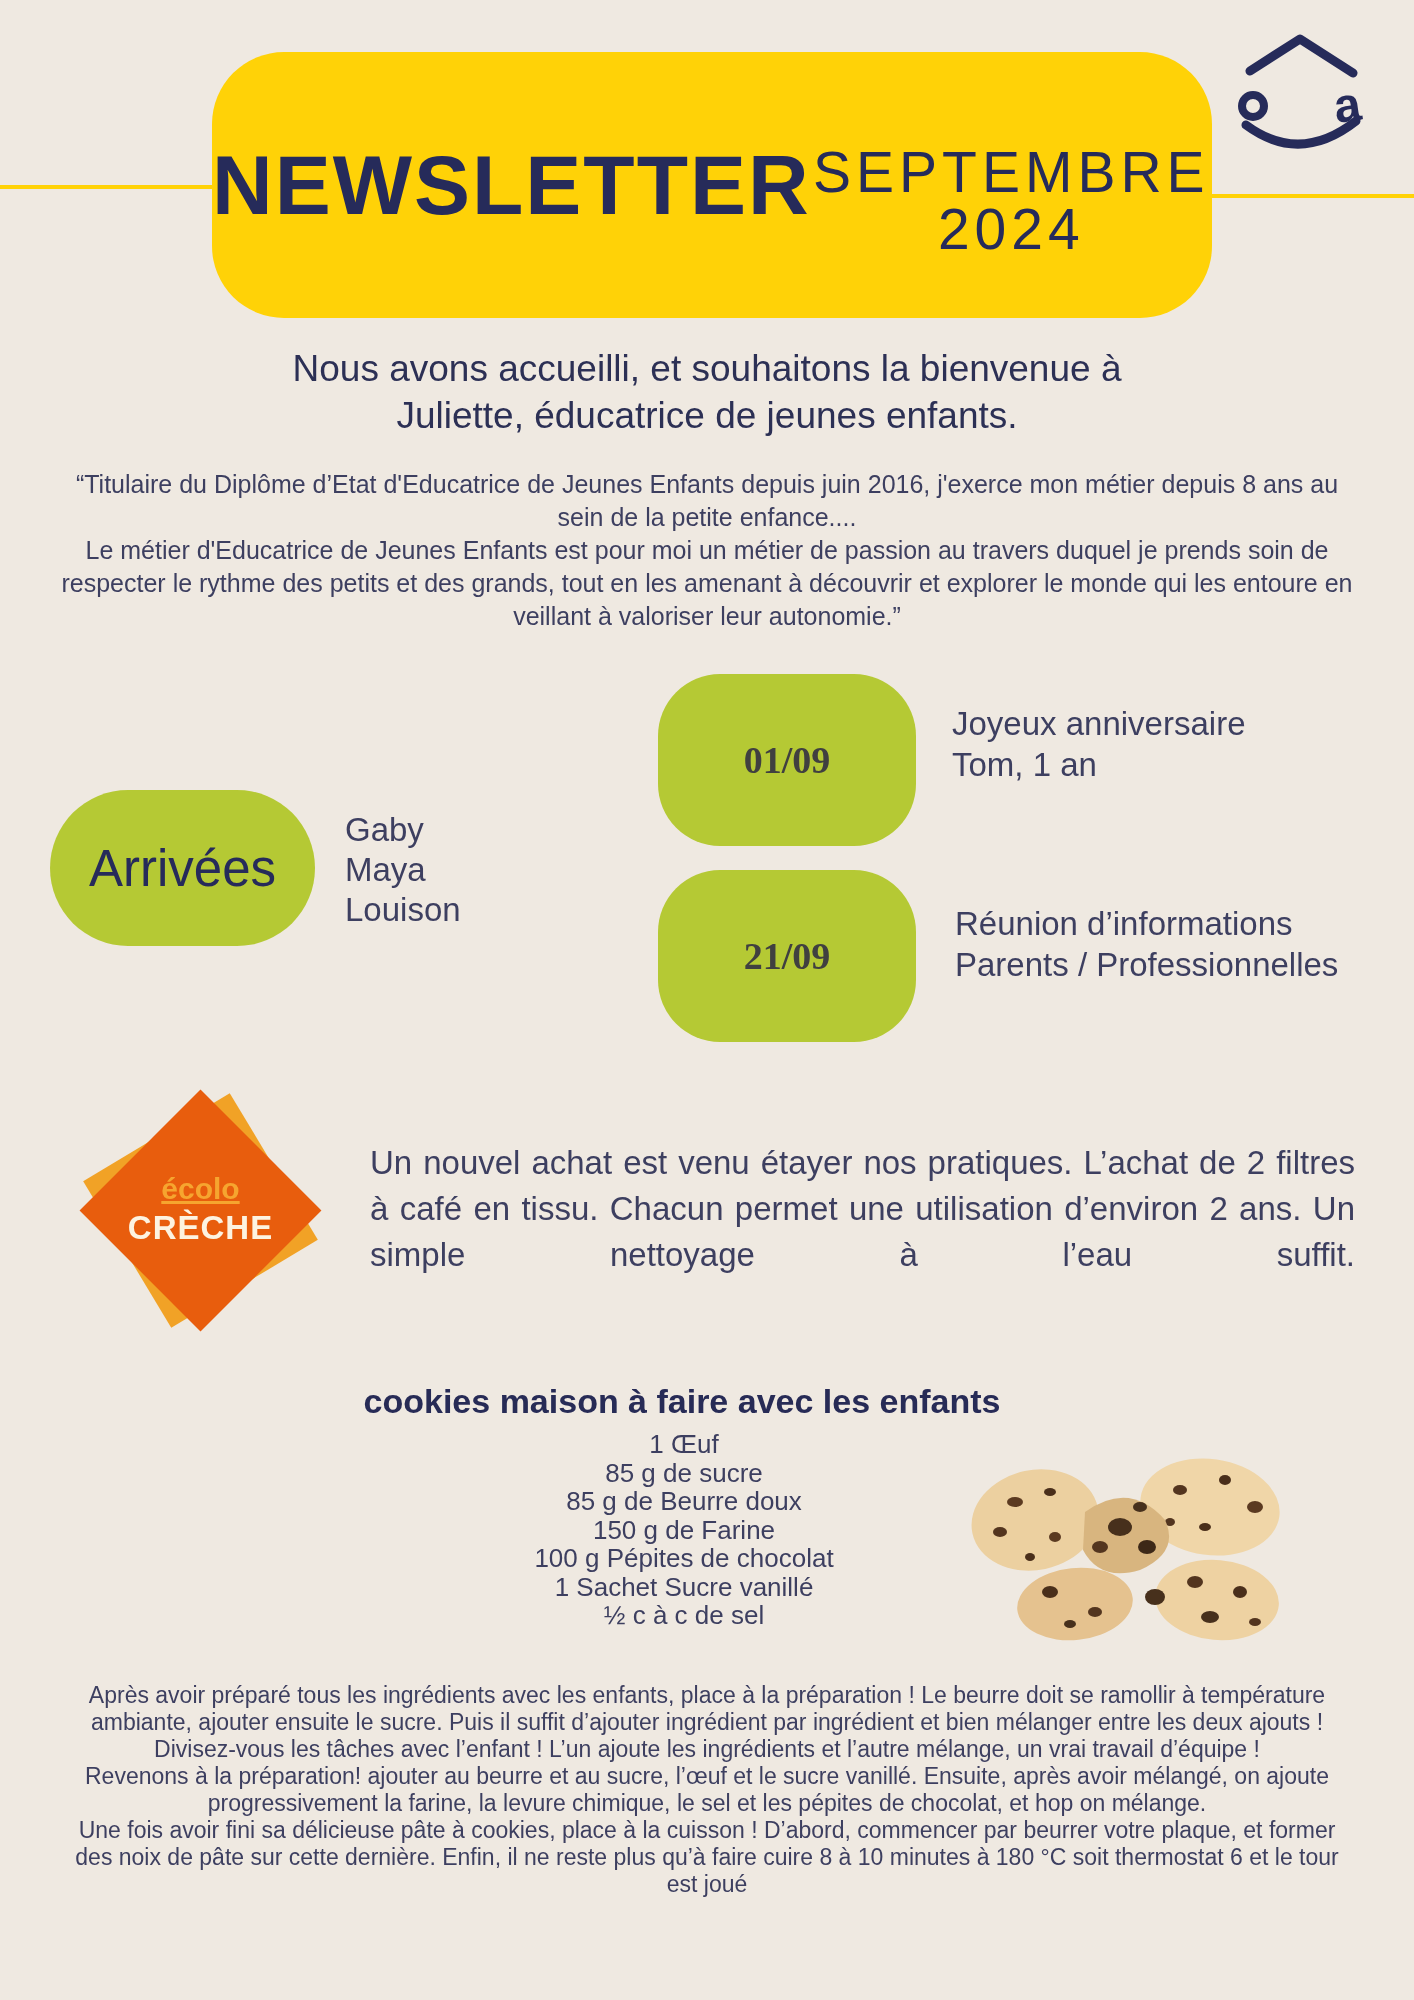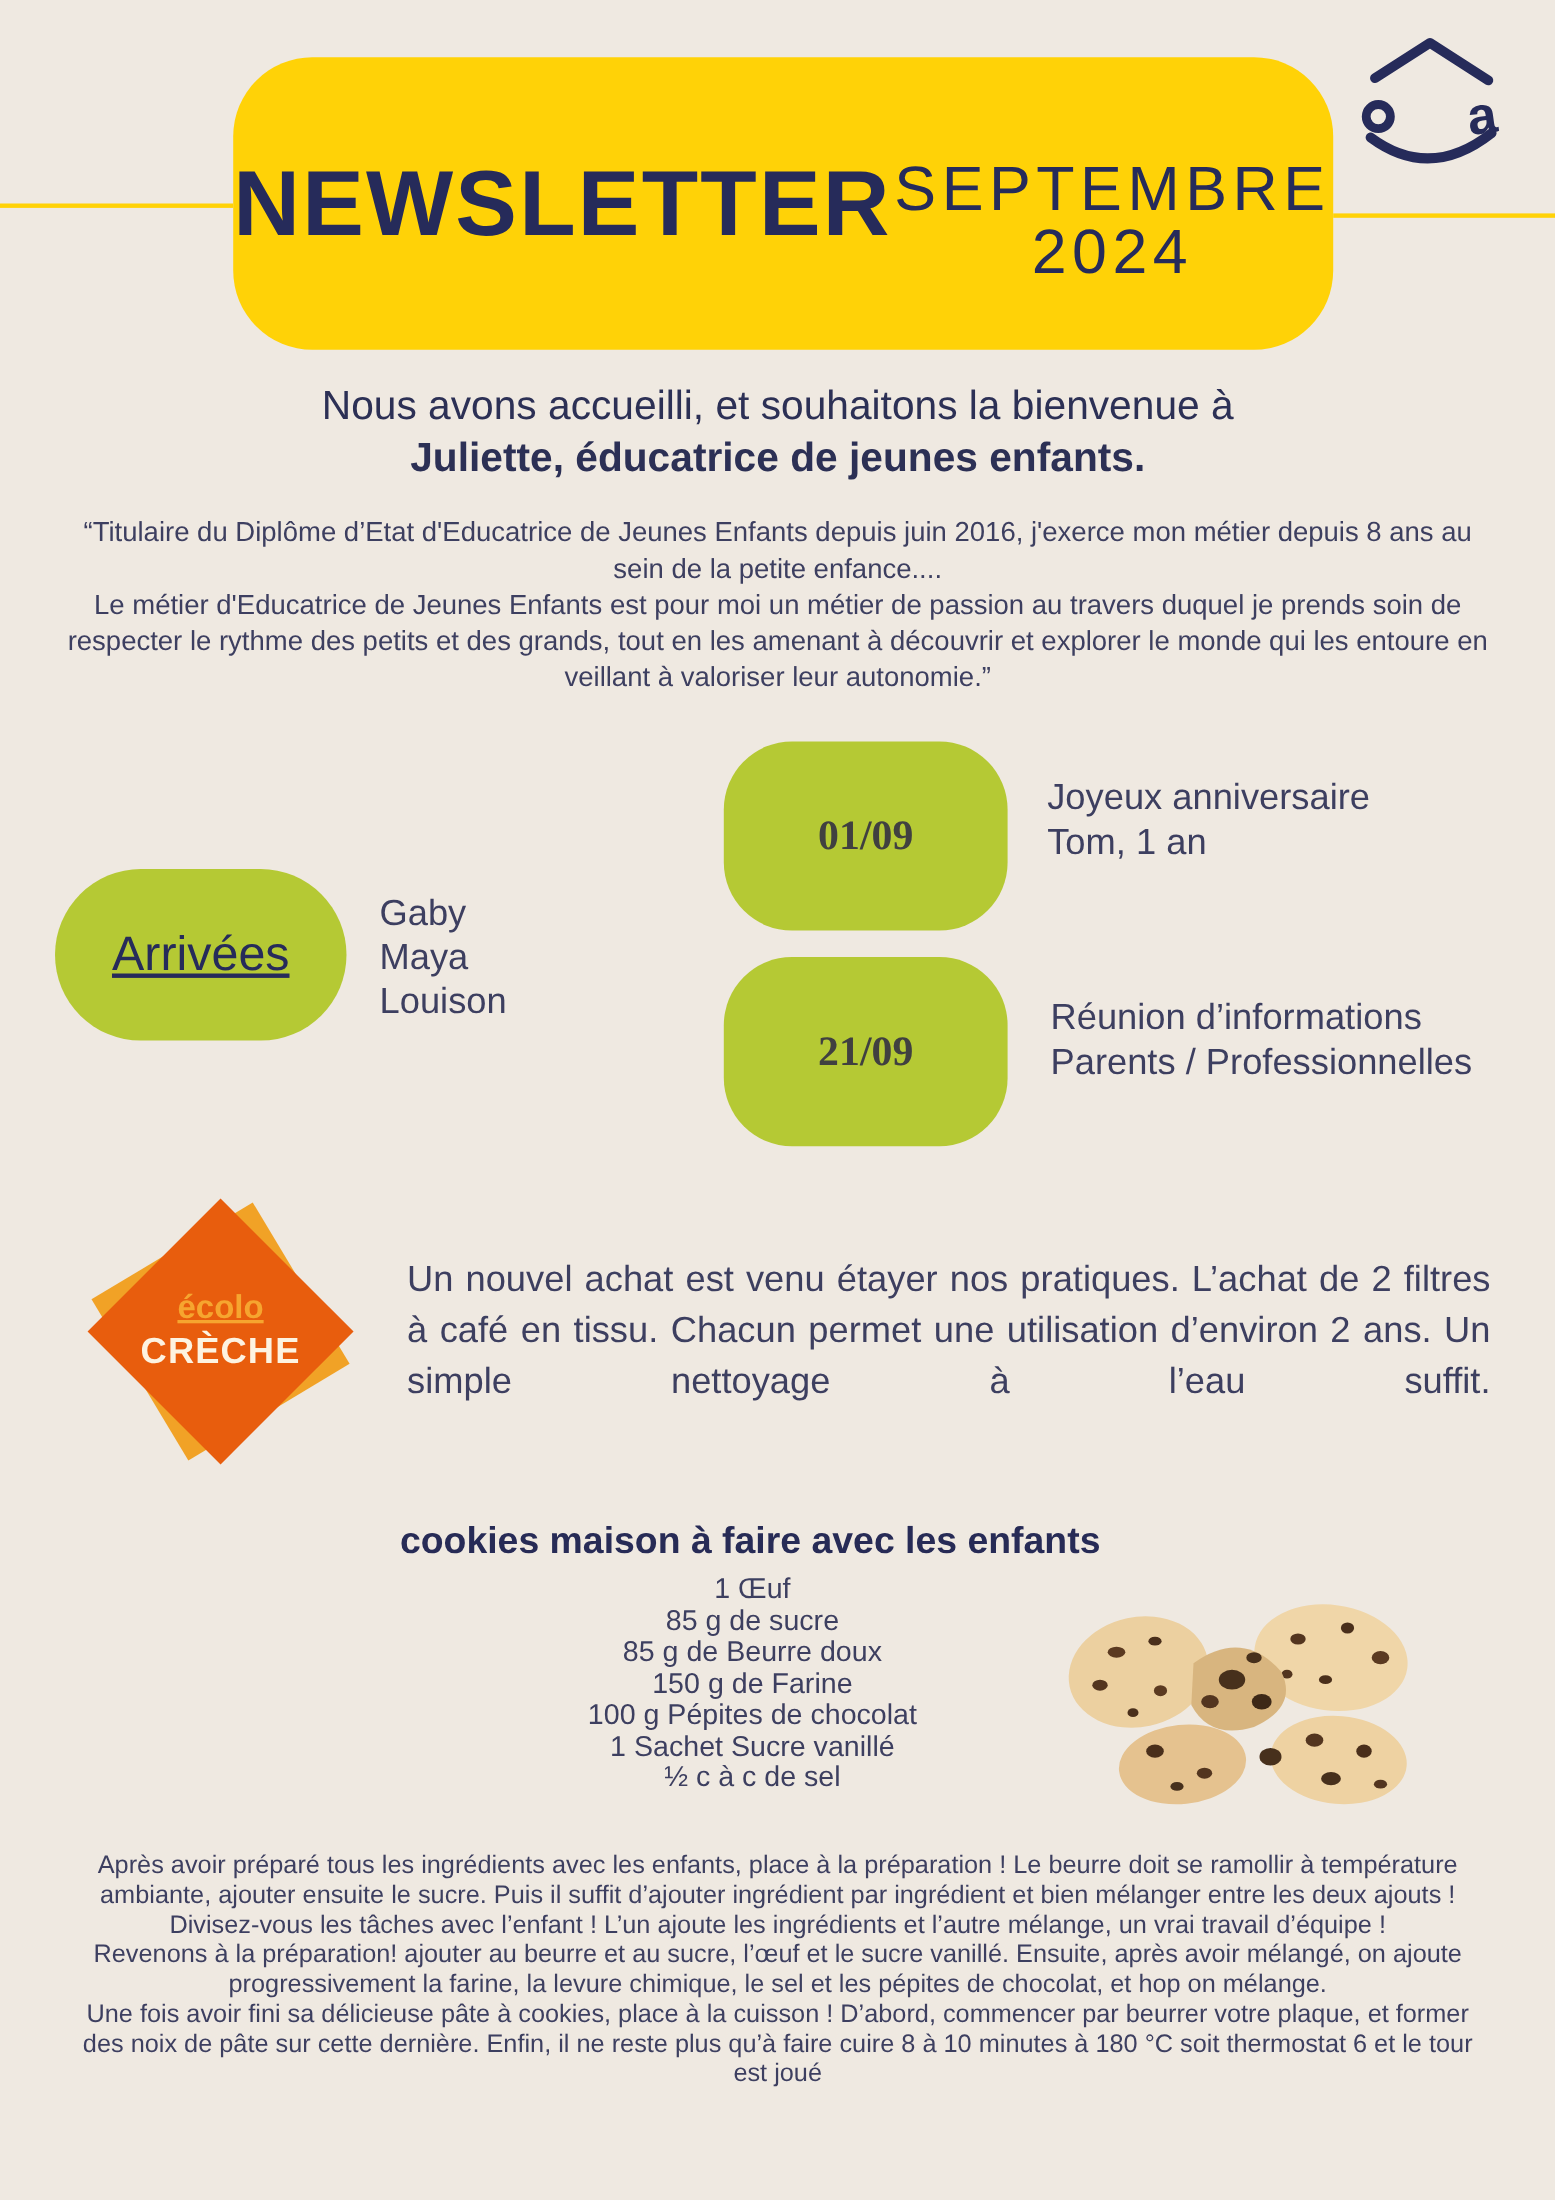--- a/index.html
+++ b/index.html
@@ -16,37 +16,37 @@
               display:flex;flex-direction:row;align-items:center;justify-content:center;text-align:center;}
   .header-title{font-size:84px;font-weight:600;letter-spacing:2px;color:#262b5a;line-height:1;}
   .header-subtitle{font-size:57px;font-weight:400;letter-spacing:5px;color:#262b5a;line-height:1;margin-top:32px;}
 
   
   .brand-logo{left:1222px;top:26px;width:156px;height:140px;}
 
   
   .welcome{left:0;top:345px;width:1414px;text-align:center;color:#2c3055;}
   .welcome-line1{font-size:37px;font-weight:400;line-height:47px;}
-  .welcome-line2{font-size:37px;font-weight:700;line-height:47px;}
+  .welcome-line2{font-size:37px;font-weight:400;line-height:47px;}
 
   
   .quote{left:57px;top:468px;width:1300px;text-align:center;font-size:25px;line-height:33px;color:#3d3f60;}
 
   
   .badge{width:258px;height:172px;background:#b5c934;border-radius:62px;
          display:flex;align-items:center;justify-content:center;}
   .badge1{left:658px;top:674px;}
   .badge2{left:658px;top:870px;}
   .badge-date{font-size:38px;font-weight:600;color:#404040;font-family:Liberation Serif, serif;}
   .event-text{font-size:33px;line-height:41px;color:#3d3f60;white-space:pre-line;}
   .event1-text{left:952px;top:703px;}
   .event2-text{left:955px;top:903px;}
   .pill{left:50px;top:790px;width:265px;height:156px;background:#b5c934;border-radius:78px;
         display:flex;align-items:center;justify-content:center;}
-  .pill-label{font-size:44px;font-weight:500;color:#262b5a;text-decoration:underline;}
+  .pill-label{font-size:51px;font-weight:500;color:#262b5a;}
   .names{left:345px;top:810px;font-size:33px;line-height:40px;color:#3d3f60;}
 
   
   .ecolo{left:68px;top:1088px;width:265px;height:245px;}
   .diamond{position:absolute;left:47px;top:37px;width:171px;height:171px;}
   .diamond-back{background:#f1a226;transform:rotate(59deg);}
   .diamond-front{background:#e85d0d;transform:rotate(45deg);}
   .ecolo-text{position:absolute;left:0;top:86px;width:265px;text-align:center;line-height:1;}
   .ecolo-line1{font-size:30px;font-weight:700;color:#f6a52f;text-decoration:underline;}
   .ecolo-line2{font-size:33px;font-weight:700;color:#fdf3e1;letter-spacing:1px;margin-top:7px;}

